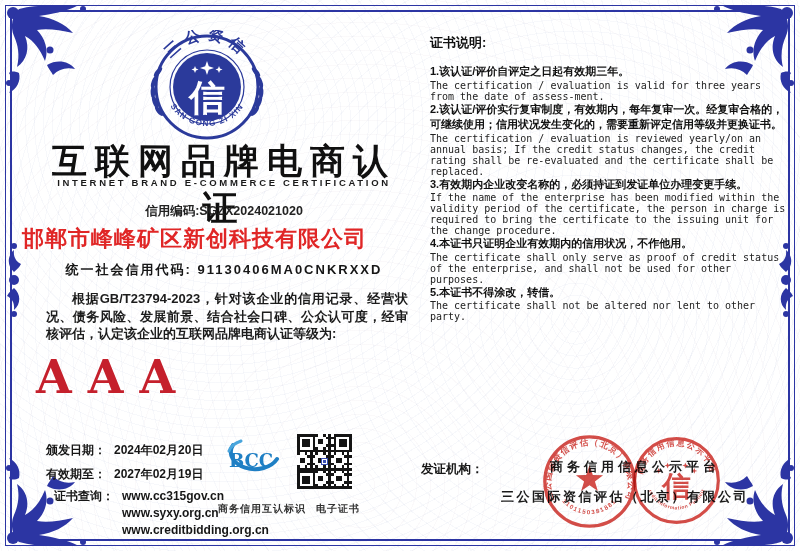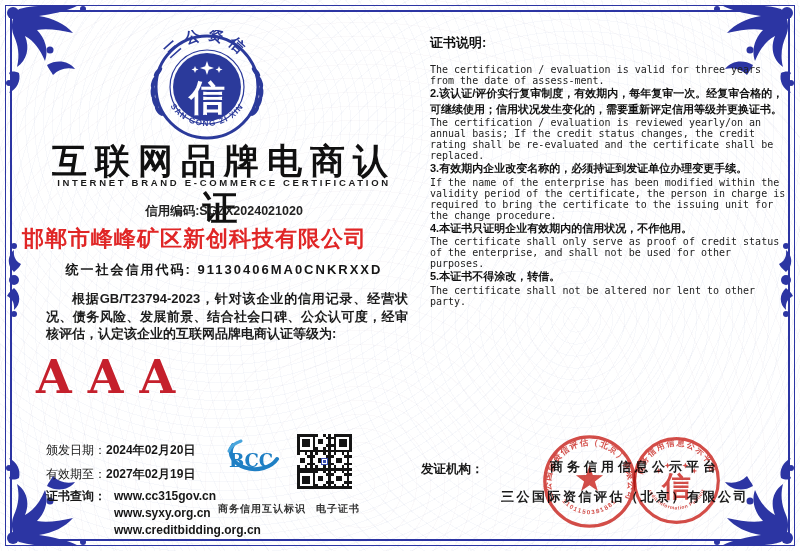--- a/index.html
+++ b/index.html
@@ -31,24 +31,24 @@
   .company{position:absolute;left:22px;top:224px;width:384px;text-align:left;
     font-size:22px;font-weight:bold;letter-spacing:1px;color:#e02626;}
   .uscc{position:absolute;left:32px;top:261px;width:384px;text-align:center;
     font-size:13px;font-weight:bold;letter-spacing:2px;color:#161616;}
   .para{position:absolute;left:46px;top:290px;width:362px;font-size:13px;line-height:17.5px;
     font-weight:600;color:#1c1c1c;text-indent:2em;text-align:justify;}
   .grade{position:absolute;left:36px;top:350px;width:340px;text-align:left;
     font-family:"DejaVu Serif",serif;font-size:46px;font-weight:bold;letter-spacing:16px;color:#c5202c;}
 
   .inforow{position:absolute;left:46px;font-size:12px;color:#161616;white-space:nowrap;}
-  .inforow .lbl{font-weight:normal;}
+  .inforow .lbl{font-weight:bold;margin-right:8px;}
   .inforow .val{font-weight:600;}
   .urls{position:absolute;left:46px;top:488px;font-size:12px;color:#161616;}
-  .urls .lbl{font-weight:bold;margin-right:8px;vertical-align:top;}
+  .urls .lbl{font-weight:bold;margin-right:8px;vertical-align:top;margin-left:8px;}
   .urls .list{display:inline-block;font-weight:600;line-height:17px;}
 
   .bcc{position:absolute;left:219px;top:437px;width:64px;height:46px;}
   .qr{position:absolute;left:297px;top:434px;width:55px;height:55px;}
   .badge-label{position:absolute;top:502px;font-size:10px;color:#333;font-weight:bold;text-align:right;}
   .badge-label.b1{left:194px;width:112px;letter-spacing:1px;}
   .badge-label.b2{left:290px;width:70px;letter-spacing:1px;}
 
   .explain{position:absolute;left:430px;top:26px;width:357px;color:#111;}
   .explain h3{margin:8px 0 12px 0;font-size:13px;font-weight:bold;}
@@ -360,20 +360,21 @@
       <rect x="2" y="16" width="3" height="3" fill="#141414"></rect>
       <rect x="9" y="9" width="3" height="3" fill="#3a4fb5"></rect>
       <rect x="9.6" y="9.6" width="1.8" height="1.8" fill="#ffffff"></rect>
       <rect x="10" y="10" width="1" height="1" fill="#3a4fb5"></rect>
     </svg>
   <div class="badge-label b1">商务信用互认标识</div>
   <div class="badge-label b2">电子证书</div>
 
   <div class="explain">
     <h3>证书说明:</h3>
+    <p class="zh">1.该认证/评价自评定之日起有效期三年。</p>
     <p class="en">The certification / evaluation is valid for three years from the date of assess-ment.</p>
     <p class="zh">2.该认证/评价实行复审制度，有效期内，每年复审一次。经复审合格的，可继续使用；信用状况发生变化的，需要重新评定信用等级并更换证书。</p>
     <p class="en">The certification / evaluation is reviewed yearly/on an annual basis; If the credit status changes, the credit rating shall be re-evaluated and the certificate shall be replaced.</p>
     <p class="zh">3.有效期内企业改变名称的，必须持证到发证单位办理变更手续。</p>
     <p class="en">If the name of the enterprise has been modified within the validity period of the certificate, the person in charge is required to bring the certificate to the issuing unit for the change procedure.</p>
     <p class="zh">4.本证书只证明企业有效期内的信用状况，不作他用。</p>
     <p class="en">The certificate shall only serve as proof of credit status of the enterprise, and shall not be used for other purposes.</p>
     <p class="zh">5.本证书不得涂改，转借。</p>
     <p class="en">The certificate shall not be altered nor lent to other party.</p>
   </div>

